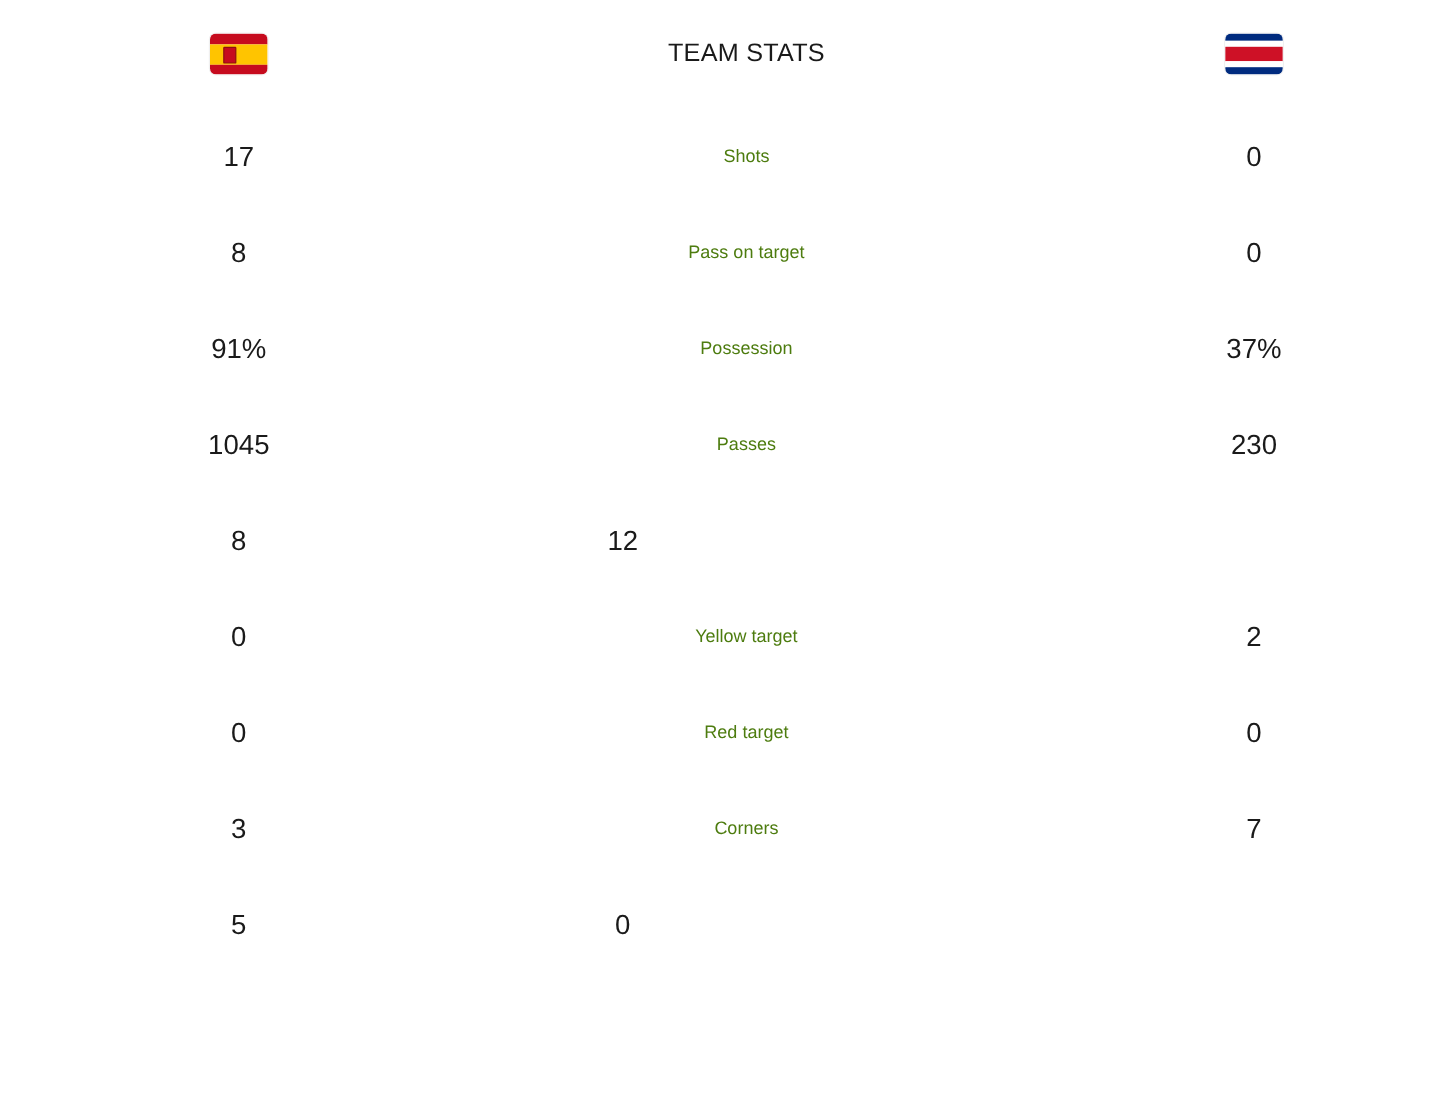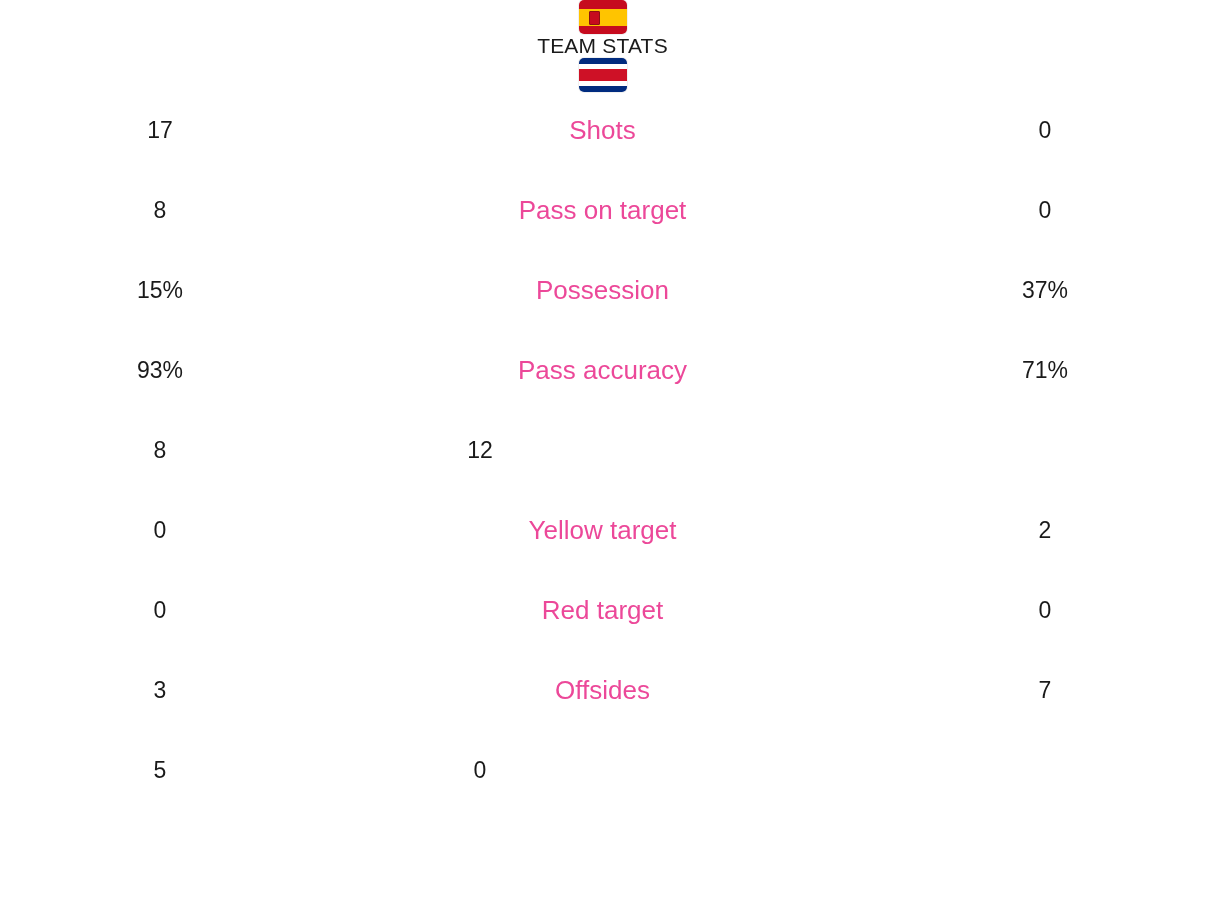--- a/index.html
+++ b/index.html
@@ -18,35 +18,35 @@
   .stats-panel {
     width: 1205px;
     box-sizing: border-box;
     padding: 0;
   }
 
   .header-row {
     display: flex;
     align-items: center;
     height: 90px;
-    flex-direction: column;
   }
 
   .row {
     display: flex;
     align-items: center;
     height: 80px;
   }
 
   .col-left {
     width: 320px;
     text-align: center;
     display: flex;
     align-items: center;
     justify-content: center;
+    margin-left: 39px;
   }
   .col-center {
     flex: 1;
     text-align: center;
     display: flex;
     align-items: center;
     justify-content: center;
   }
   .col-right {
     width: 320px;
@@ -61,22 +61,22 @@
     letter-spacing: 0.2px;
     color: #1a1a1a;
   }
 
   .value {
     font-size: 23px;
     color: #1a1a1a;
   }
 
   .label {
-    font-size: 26px;
-    color: #ec4899;
+    font-size: 15px;
+    color: #4d7c0f;
   }
 
   
   .flag {
     width: 48px;
     height: 34px;
     border-radius: 5px;
     overflow: hidden;
     position: relative;
     box-shadow: 0 0 0 1px rgba(0,0,0,0.06);
@@ -159,52 +159,52 @@
     <div class="col-right value">0</div>
   </div>
 
   <div class="row">
     <div class="col-left value">8</div>
     <div class="col-center label">Pass on target</div>
     <div class="col-right value">0</div>
   </div>
 
   <div class="row">
-    <div class="col-left value">15%</div>
+    <div class="col-left value">91%</div>
     <div class="col-center label">Possession</div>
     <div class="col-right value">37%</div>
   </div>
 
-
-  <div class="row">
-    <div class="col-left value">93%</div>
-    <div class="col-center label">Pass accuracy</div>
-    <div class="col-right value">71%</div>
-  </div>
+  <div class="row">
+    <div class="col-left value">1045</div>
+    <div class="col-center label">Passes</div>
+    <div class="col-right value">230</div>
+  </div>
+
 
   <div class="row">
     <div class="col-left value">8</div>
     <div class="col-right value">12</div>
   </div>
 
   <div class="row">
     <div class="col-left value">0</div>
     <div class="col-center label">Yellow target</div>
     <div class="col-right value">2</div>
   </div>
 
   <div class="row">
     <div class="col-left value">0</div>
     <div class="col-center label">Red target</div>
     <div class="col-right value">0</div>
   </div>
 
   <div class="row">
     <div class="col-left value">3</div>
-    <div class="col-center label">Offsides</div>
+    <div class="col-center label">Corners</div>
     <div class="col-right value">7</div>
   </div>
 
   <div class="row">
     <div class="col-left value">5</div>
     <div class="col-right value">0</div>
   </div>
 
 </div>
 

